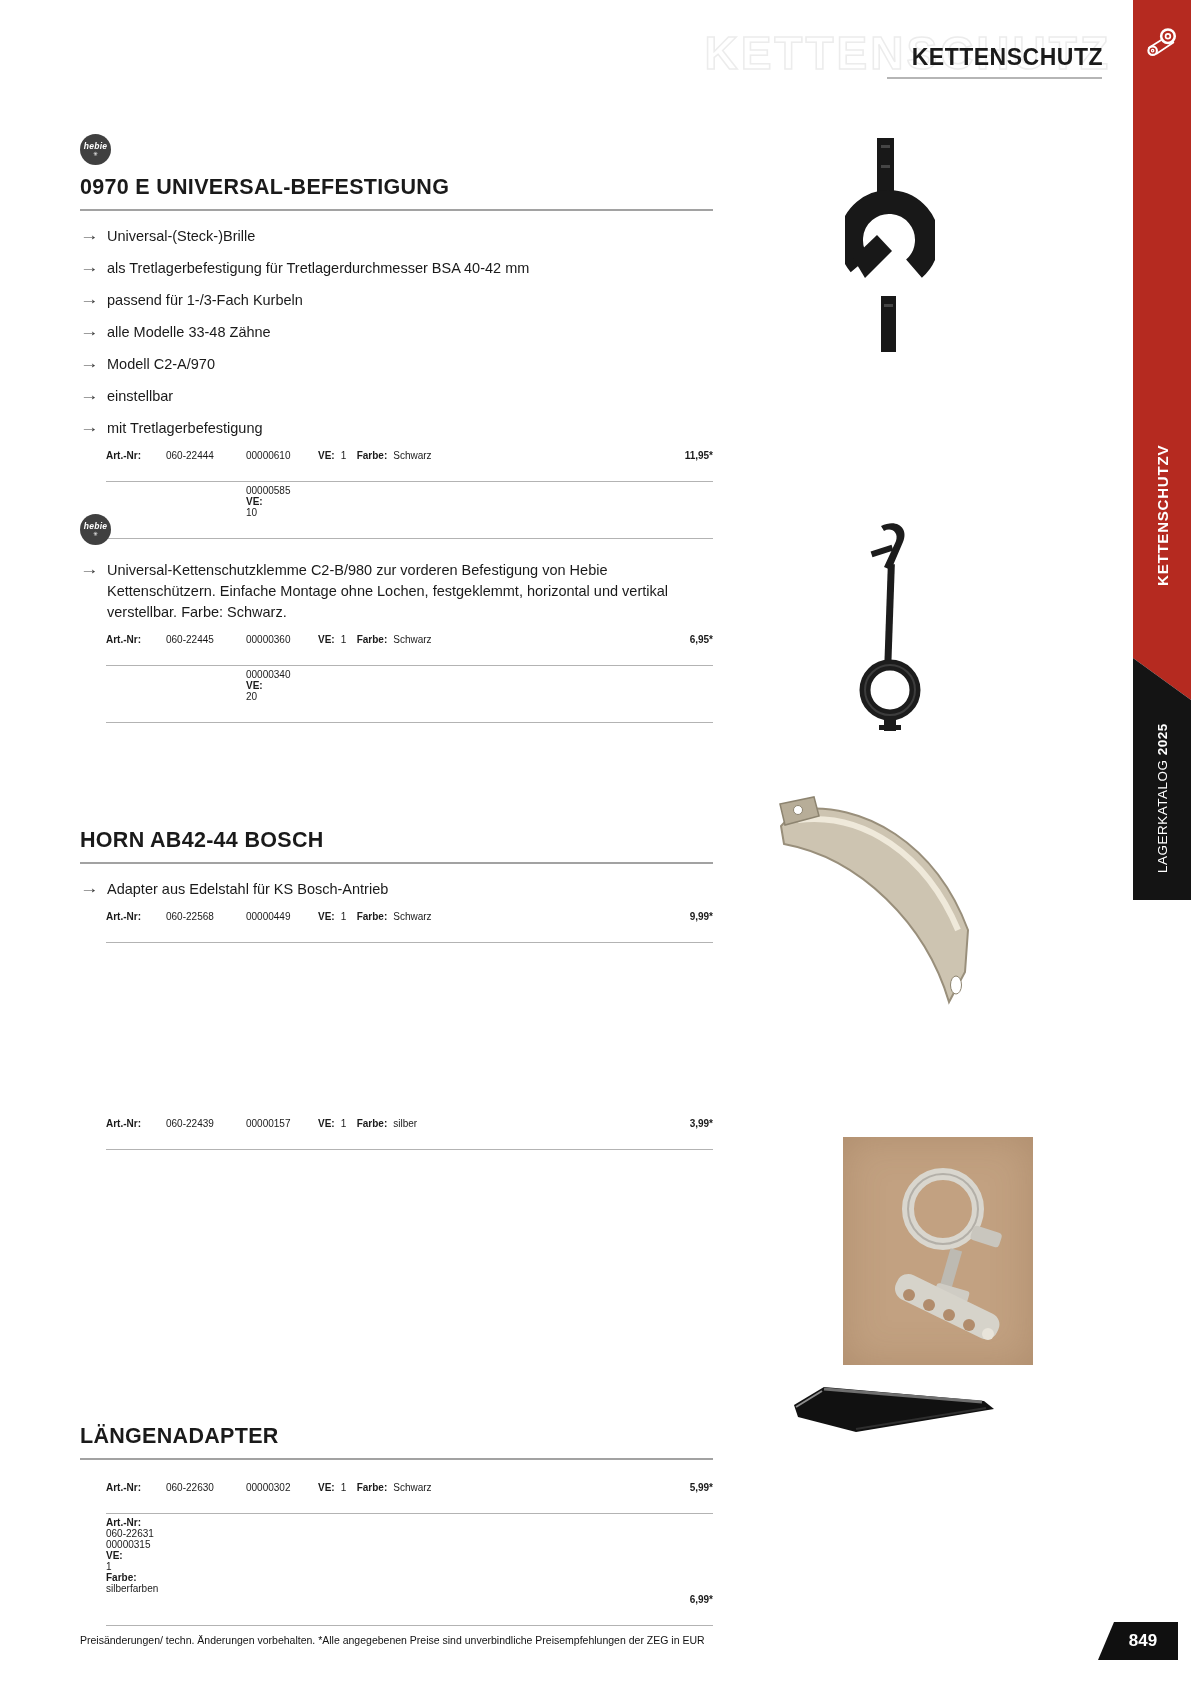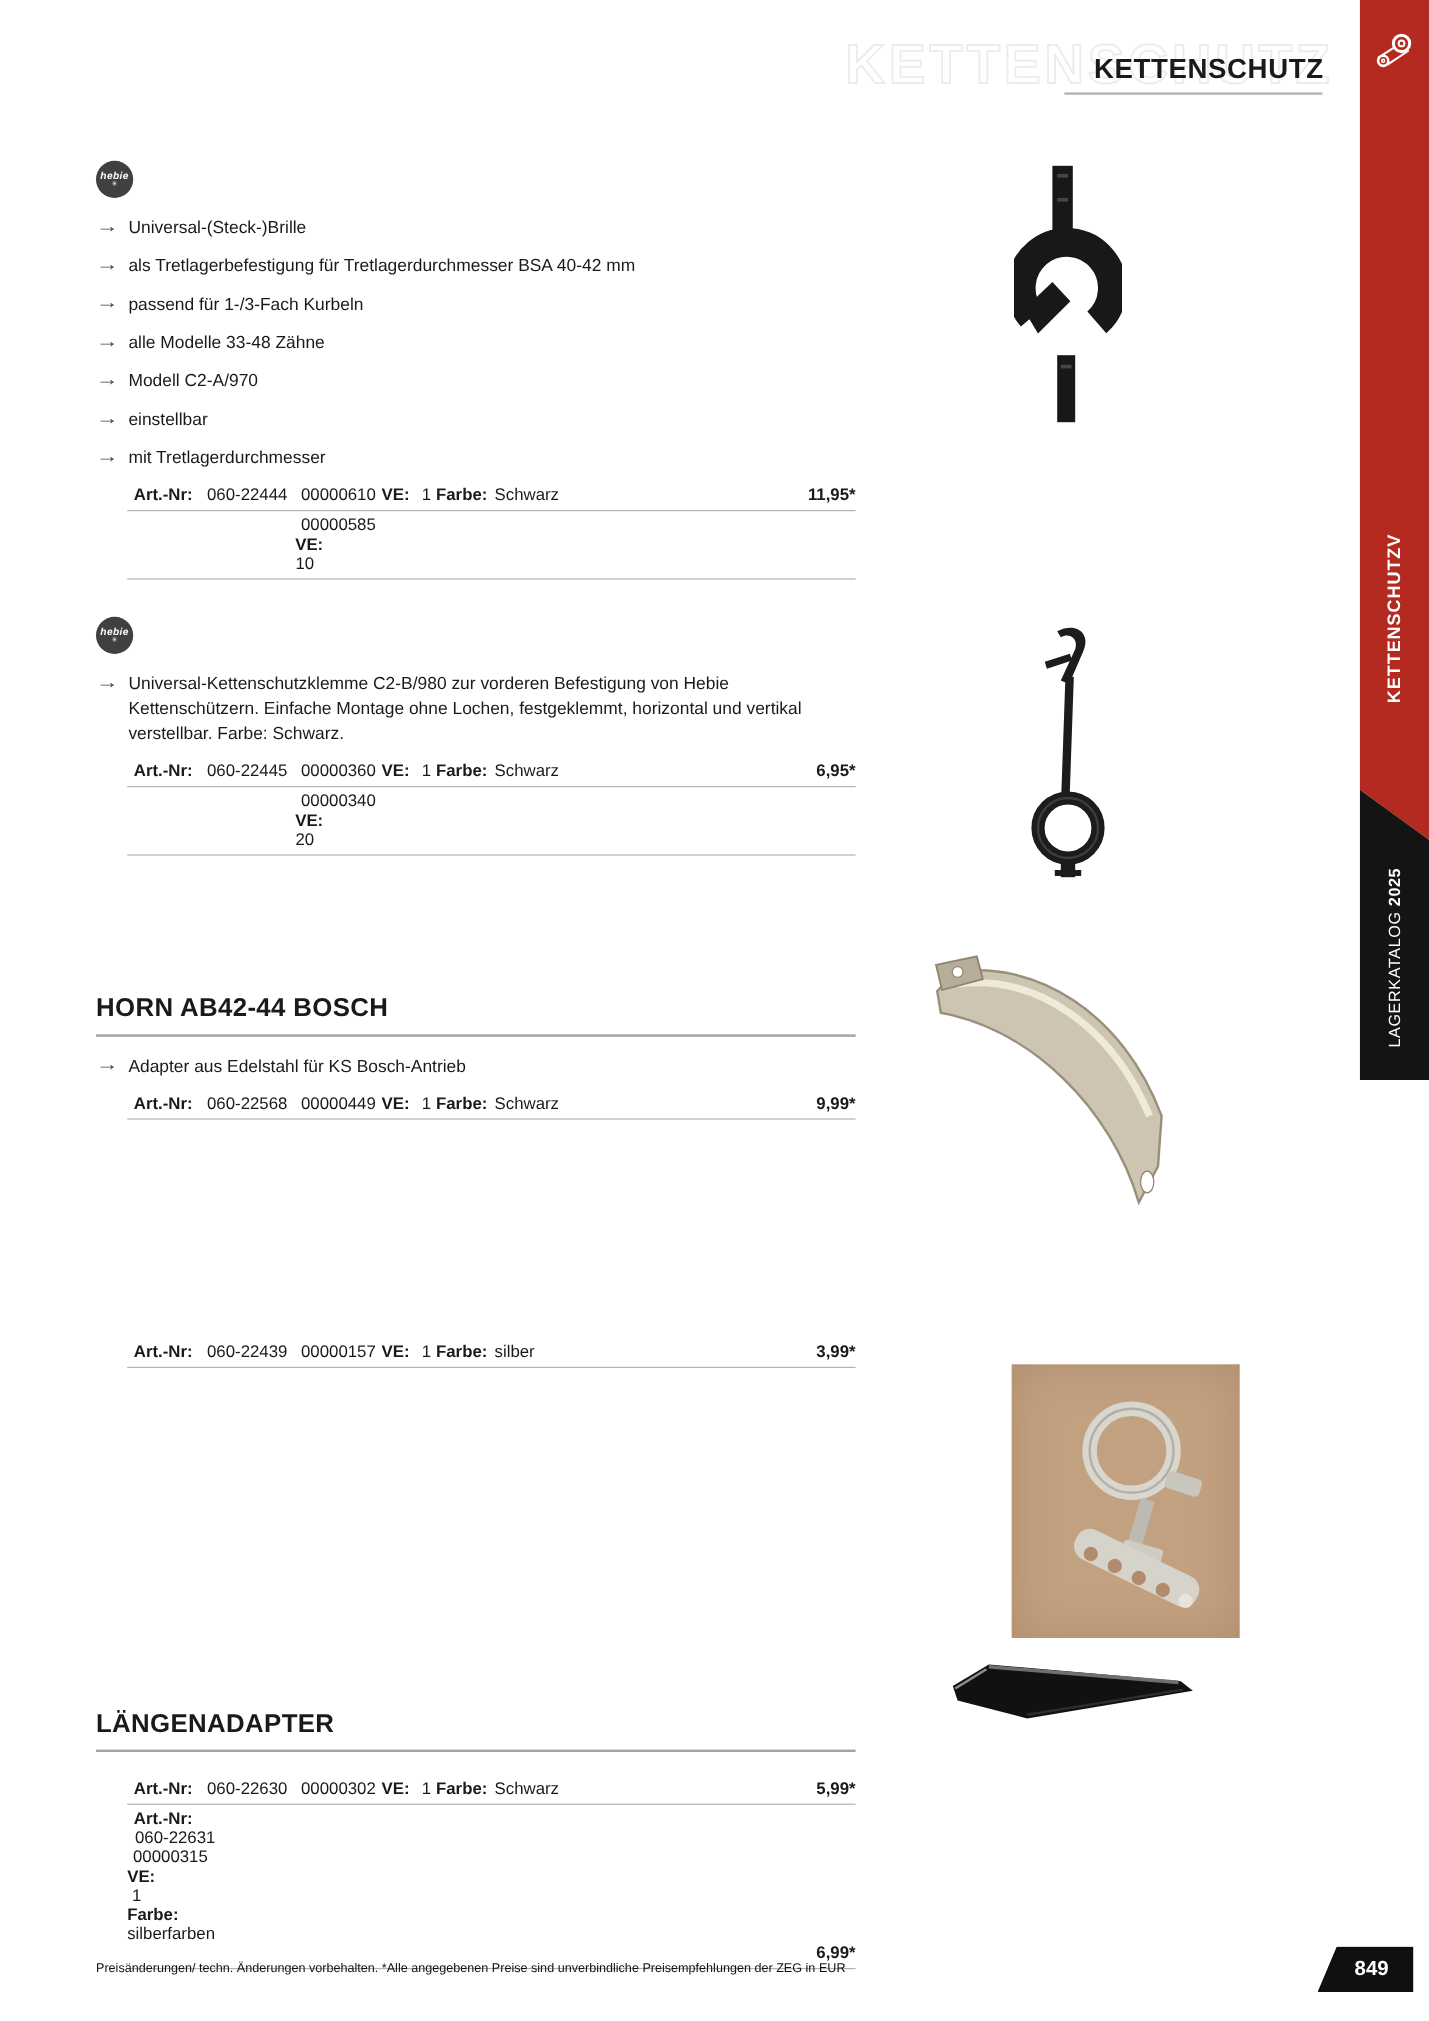--- a/index.html
+++ b/index.html
@@ -32,22 +32,22 @@
     display:flex; flex-direction:column; align-items:center; justify-content:center; line-height:1; margin-bottom:10px; }
   .hebie .hb { font-size:8.5px; font-weight:700; font-style:italic; letter-spacing:0.3px; }
   .hebie .mk { font-size:6px; margin-top:1px; }
   .ptitle { font-size:21.5px; font-weight:700; letter-spacing:0.3px; padding-bottom:9px;
     border-bottom:2px solid #a2a2a2; }
   .bullets { list-style:none; margin-top:15px; }
   .bullets li { display:flex; margin-bottom:11px; font-size:14.5px; }
   .arr { width:27px; flex:none; color:#3c3c3c; font-size:15px; transform:scaleX(1.25); transform-origin:left; }
   .btxt { flex:1; line-height:1.45; }
   .rows { margin-top:10px; }
-  .prow { display:flex; align-items:baseline; font-size:14px; margin-left:26px;
-    border-bottom:1.5px solid #b3b3b3; padding-bottom:5px;text-align:center; }
+  .prow { display:flex; align-items:baseline; font-size:10px; margin-left:26px;
+    border-bottom:1.5px solid #b3b3b3; padding-bottom:20px; }
   .prow + .prow { margin-top:3px;flex-direction:column; }
   .c-label { width:60px; font-weight:700; }
   .c-artnr { width:80px; }
   .c-code  { width:72px; }
   .c-ve-l  { font-weight:700; margin-right:6px; }
   .c-ve    { width:16px; }
   .c-farbe-l { font-weight:700; margin-right:6px; }
   .c-price { margin-left:auto; font-weight:700; }
   .row2 { padding-left:140px; }
 
@@ -85,20 +85,21 @@
   <div class="vtext cat">KETTENSCHUTZV</div>
   <div class="vtext lager">
     <span><span>LAGERKATALOG</span>&nbsp;<b>2025</b></span>
   </div>
 
   <div class="product" style="top:134px;">
     <div class="hebie">
       <span class="hb">hebie</span>
       <span class="mk">✳</span>
     </div>
+    <div class="ptitle">0970 E UNIVERSAL-BEFESTIGUNG</div>
     <ul class="bullets">
       <li>
           <span class="arr">→</span>
           <span class="btxt">Universal-(Steck-)Brille</span>
         </li>
       <li>
           <span class="arr">→</span>
           <span class="btxt">als Tretlagerbefestigung für Tretlagerdurchmesser BSA 40-42 mm</span>
         </li>
       <li>
@@ -112,21 +113,21 @@
       <li>
           <span class="arr">→</span>
           <span class="btxt">Modell C2-A/970</span>
         </li>
       <li>
           <span class="arr">→</span>
           <span class="btxt">einstellbar</span>
         </li>
       <li>
           <span class="arr">→</span>
-          <span class="btxt">mit Tretlagerdurchmesser</span>
+          <span class="btxt">mit Tretlagerbefestigung</span>
         </li>
     </ul>
     <div class="rows">
       <div class="prow">
         <span class="c-label">Art.-Nr:</span>
         <span class="c-artnr">060-22444</span>
         <span class="c-code">00000610</span>
         <span class="c-ve-l">VE:</span>
         <span class="c-ve">1</span>
         <span class="c-farbe-l">Farbe:</span>

